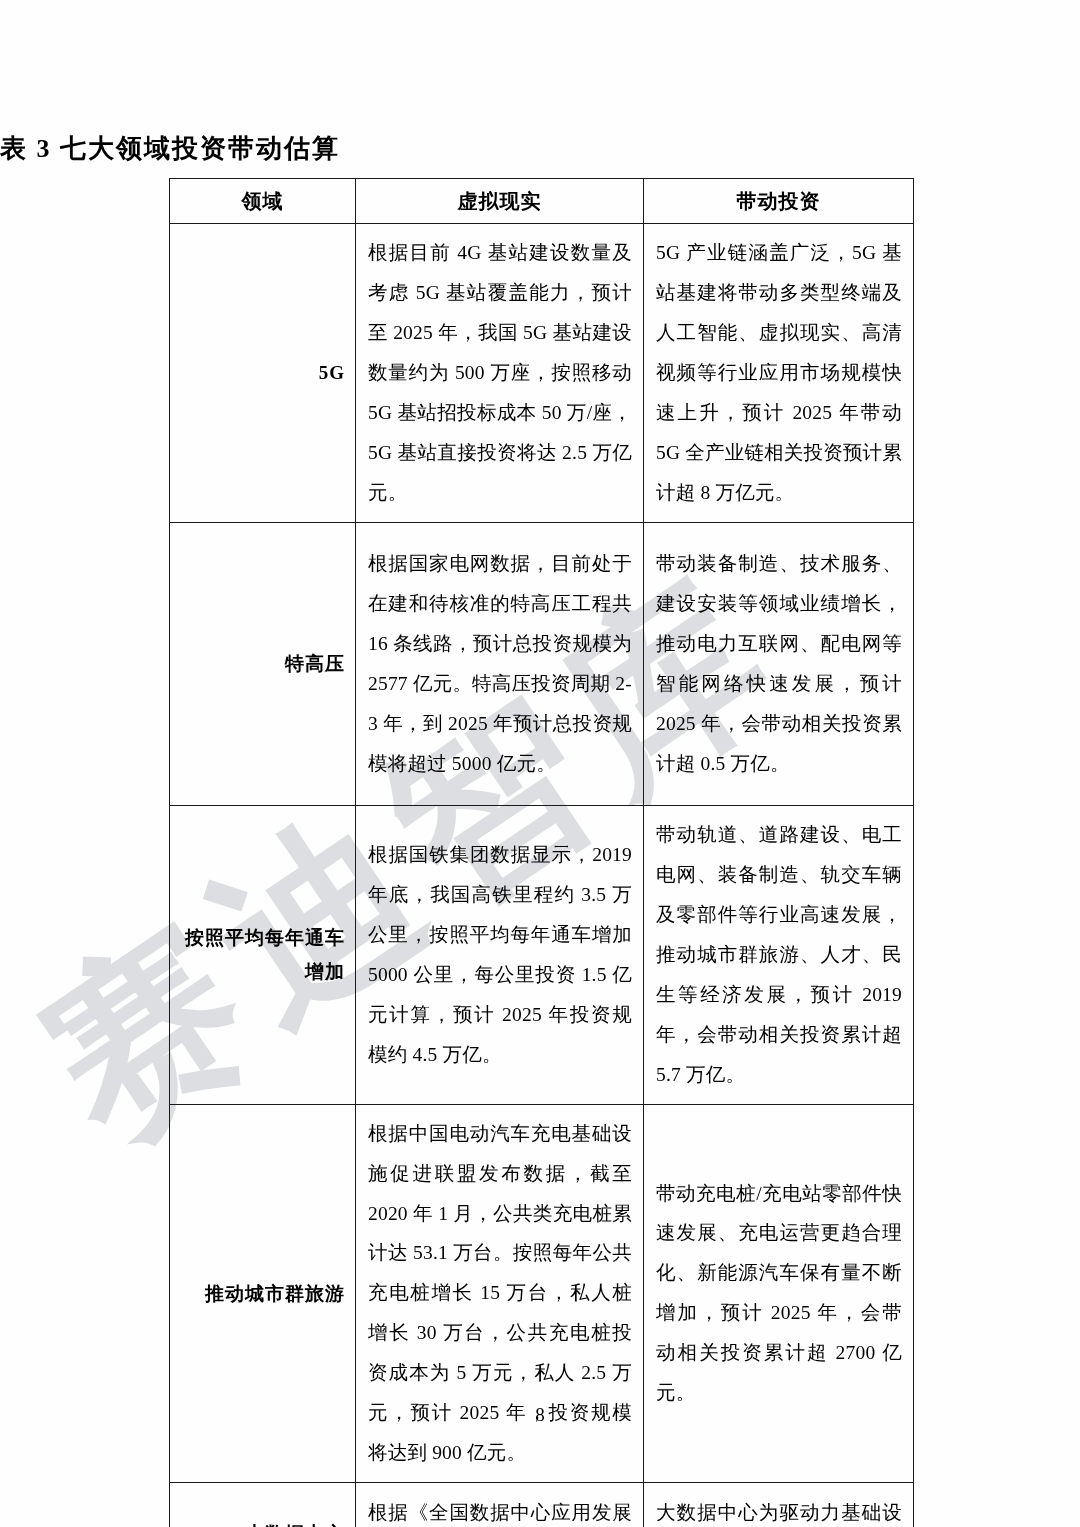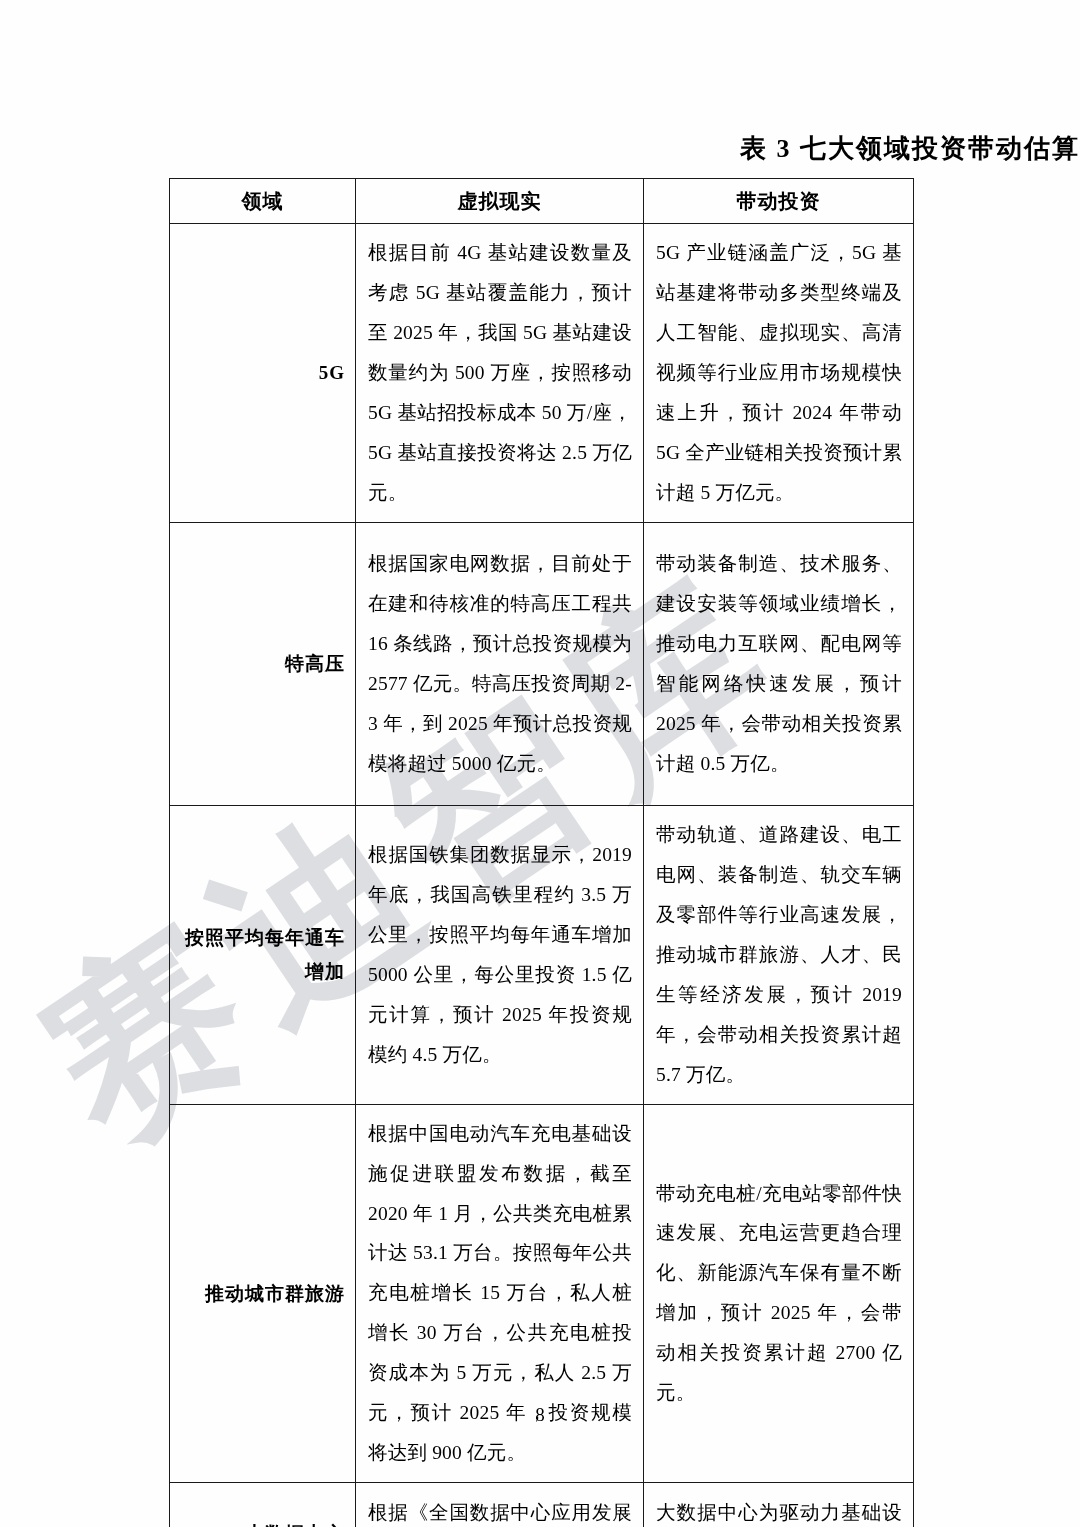--- a/index.html
+++ b/index.html
@@ -47,21 +47,21 @@
     transform: rotate(-34deg);
     transform-origin: left bottom;
   }
 
   
   #doc-title {
     position: absolute;
     left: 0;
     top: 131px;
     width: 1080px;
-    text-align: right;
+    text-align: left;
     font-size: 26px;
     font-weight: 700;
     letter-spacing: 2px;
     z-index: 20;
     font-family: "Liberation Serif", "DejaVu Serif", serif;
   }
 
   
   #invest-table {
     position: absolute;
@@ -154,21 +154,21 @@
       <tr>
         <th>领域</th>
         <th>虚拟现实</th>
         <th>带动投资</th>
       </tr>
     </thead>
     <tbody>
       <tr class="row-5g">
         <td class="domain-cell">5G</td>
         <td class="body-cell middle-align">根据目前 4G 基站建设数量及考虑 5G 基站覆盖能力，预计至 2025 年，我国 5G 基站建设数量约为 500 万座，按照移动 5G 基站招投标成本 50 万/座，5G 基站直接投资将达 2.5 万亿元。</td>
-        <td class="body-cell middle-align">5G 产业链涵盖广泛，5G 基站基建将带动多类型终端及人工智能、虚拟现实、高清视频等行业应用市场规模快速上升，预计 2024 年带动 5G 全产业链相关投资预计累计超 5 万亿元。</td>
+        <td class="body-cell middle-align">5G 产业链涵盖广泛，5G 基站基建将带动多类型终端及人工智能、虚拟现实、高清视频等行业应用市场规模快速上升，预计 2025 年带动 5G 全产业链相关投资预计累计超 8 万亿元。</td>
       </tr>
       <tr class="row-uhv">
         <td class="domain-cell">特高压</td>
         <td class="body-cell middle-align">根据国家电网数据，目前处于在建和待核准的特高压工程共 16 条线路，预计总投资规模为 2577 亿元。特高压投资周期 2-3 年，到 2025 年预计总投资规模将超过 5000 亿元。</td>
         <td class="body-cell middle-align">带动装备制造、技术服务、建设安装等领域业绩增长，推动电力互联网、配电网等智能网络快速发展，预计 2025 年，会带动相关投资累计超 0.5 万亿。</td>
       </tr>
       <tr class="row-rail">
         <td class="domain-cell">按照平均每年通车增加</td>
         <td class="body-cell middle-align">根据国铁集团数据显示，2019 年底，我国高铁里程约 3.5 万公里，按照平均每年通车增加 5000 公里，每公里投资 1.5 亿元计算，预计 2025 年投资规模约 4.5 万亿。</td>
         <td class="body-cell middle-align">带动轨道、道路建设、电工电网、装备制造、轨交车辆及零部件等行业高速发展，推动城市群旅游、人才、民生等经济发展，预计 2019 年，会带动相关投资累计超 5.7 万亿。</td>

